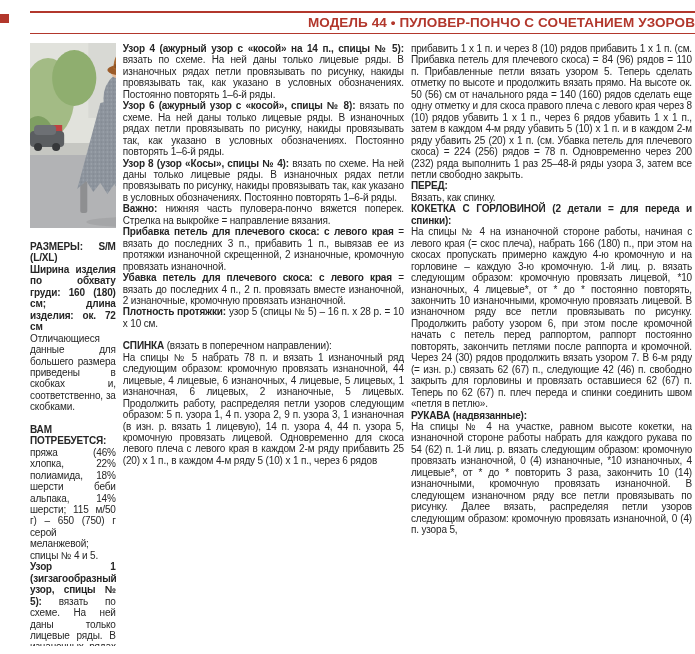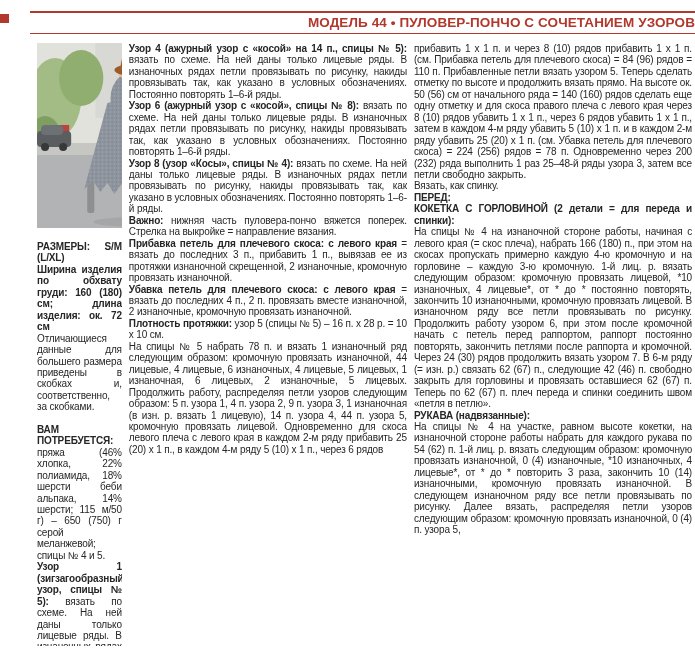--- a/index.html
+++ b/index.html
@@ -10,21 +10,21 @@
 
   
   .header{position:relative; padding:11px 0 0 30px;}
   .red-square{position:absolute; left:0; top:14px; width:9px; height:9px; background:var(--accent);}
   .header-inner{border-top:2px solid var(--accent); border-bottom:1.5px solid var(--accent); padding:2px 0 3px 0;text-align:right;}
   .header-inner h1{font-size:13.5px; font-weight:700; color:var(--accent); letter-spacing:.1px; line-height:15px; white-space:nowrap;}
 
   
   .content{display:flex; padding:9px 3px 0 30px; gap:7px; height:612px;}
   .col{overflow:hidden;}
-  .col-left{width:202px;margin-left:7px;}
+  .col-left{width:202px;}
   .col-mid{width:219px;}
   .col-right{width:229px;}
   .textblock{width:100%;}
   .para{font-size:10px; line-height:11.45px; text-align:justify; letter-spacing:-0.15px; color:var(--text);}
   .para.gap{margin-top:11px;}
   .para b{font-weight:700;}
 
   
   .photo{width:202px; height:185px; margin-bottom:13px; overflow:hidden; background:#e3e4df;}
   .photo svg{display:block; width:100%; height:100%;}
@@ -138,27 +138,28 @@
     </div>
 
     <div class="col col-mid textblock">
         <p class="para"><b>Узор 4 (ажурный узор с «косой» на 14 п., спицы № 5):</b> вязать по схеме. На ней даны только лицевые ряды. В изнаночных рядах петли провязывать по рисунку, накиды провязывать так, как указано в условных обозначениях. Постоянно повторять 1–6-й ряды.</p>
         <p class="para"><b>Узор 6 (ажурный узор с «косой», спицы № 8):</b> вязать по схеме. На ней даны только лицевые ряды. В изнаночных рядах петли провязывать по рисунку, накиды провязывать так, как указано в условных обозначениях. Постоянно повторять 1–6-й ряды.</p>
         <p class="para"><b>Узор 8 (узор «Косы», спицы № 4):</b> вязать по схеме. На ней даны только лицевые ряды. В изнаночных рядах петли провязывать по рисунку, накиды провязывать так, как указано в условных обозначениях. Постоянно повторять 1–6-й ряды.</p>
         <p class="para"><b>Важно:</b> нижняя часть пуловера-пончо вяжется поперек. Стрелка на выкройке = направление вязания.</p>
         <p class="para"><b>Прибавка петель для плечевого скоса: с левого края</b> = вязать до последних 3 п., прибавить 1 п., вывязав ее из протяжки изнаночной скрещенной, 2 изнаночные, кромочную провязать изнаночной.</p>
         <p class="para"><b>Убавка петель для плечевого скоса: с левого края</b> = вязать до последних 4 п., 2 п. провязать вместе изнаночной, 2 изнаночные, кромочную провязать изнаночной.</p>
         <p class="para"><b>Плотность протяжки:</b> узор 5 (спицы № 5) – 16 п. х 28 р. = 10 х 10 см.</p>
+        <p class="para gap"><b>СПИНКА</b> (вязать в поперечном направлении):</p>
         <p class="para">На спицы № 5 набрать 78 п. и вязать 1 изнаночный ряд следующим образом: кромочную провязать изнаночной, 44 лицевые, 4 лицевые, 6 изнаночных, 4 лицевые, 5 лицевых, 1 изнаночная, 6 лицевых, 2 изнаночные, 5 лицевых. Продолжить работу, распределяя петли узоров следующим образом: 5 п. узора 1, 4 п. узора 2, 9 п. узора 3, 1 изнаночная (в изн. р. вязать 1 лицевую), 14 п. узора 4, 44 п. узора 5, кромочную провязать лицевой. Одновременно для скоса левого плеча с левого края в каждом 2-м ряду прибавить 25 (20) х 1 п., в каждом 4-м ряду 5 (10) х 1 п., через 6 рядов</p>
       </div>
 
     <div class="col col-right textblock">
         <p class="para">прибавить 1 х 1 п. и через 8 (10) рядов прибавить 1 х 1 п. (см. Прибавка петель для плечевого скоса) = 84 (96) рядов = 110 п. Прибавленные петли вязать узором 5. Теперь сделать отметку по высоте и продолжить вязать прямо. На высоте ок. 50 (56) см от начального ряда = 140 (160) рядов сделать еще одну отметку и для скоса правого плеча с левого края через 8 (10) рядов убавить 1 х 1 п., через 6 рядов убавить 1 х 1 п., затем в каждом 4-м ряду убавить 5 (10) х 1 п. и в каждом 2-м ряду убавить 25 (20) х 1 п. (см. Убавка петель для плечевого скоса) = 224 (256) рядов = 78 п. Одновременно через 200 (232) ряда выполнить 1 раз 25–48-й ряды узора 3, затем все петли свободно закрыть.</p>
+        <p class="para"><b>ПЕРЕД:</b></p>
         <p class="para">Вязать, как спинку.</p>
-        <p class="para"><b>ПЕРЕД:</b></p>
         <p class="para"><b>КОКЕТКА С ГОРЛОВИНОЙ (2 детали = для переда и спинки):</b></p>
         <p class="para">На спицы № 4 на изнаночной стороне работы, начиная с левого края (= скос плеча), набрать 166 (180) п., при этом на скосах пропускать примерно каждую 4-ю кромочную и на горловине – каждую 3-ю кромочную. 1-й лиц. р. вязать следующим образом: кромочную провязать лицевой, *10 изнаночных, 4 лицевые*, от * до * постоянно повторять, закончить 10 изнаночными, кромочную провязать лицевой. В изнаночном ряду все петли провязывать по рисунку. Продолжить работу узором 6, при этом после кромочной начать с петель перед раппортом, раппорт постоянно повторять, закончить петлями после раппорта и кромочной. Через 24 (30) рядов продолжить вязать узором 7. В 6-м ряду (= изн. р.) связать 62 (67) п., следующие 42 (46) п. свободно закрыть для горловины и провязать оставшиеся 62 (67) п. Теперь по 62 (67) п. плеч переда и спинки соединить швом «петля в петлю».</p>
         <p class="para"><b>РУКАВА (надвязанные):</b></p>
         <p class="para">На спицы № 4 на участке, равном высоте кокетки, на изнаночной стороне работы набрать для каждого рукава по 54 (62) п. 1-й лиц. р. вязать следующим образом: кромочную провязать изнаночной, 0 (4) изнаночные, *10 изнаночных, 4 лицевые*, от * до * повторить 3 раза, закончить 10 (14) изнаночными, кромочную провязать изнаночной. В следующем изнаночном ряду все петли провязывать по рисунку. Далее вязать, распределяя петли узоров следующим образом: кромочную провязать изнаночной, 0 (4) п. узора 5,</p>
       </div>
 
   </div>
 </div>
 
 </body></html>

